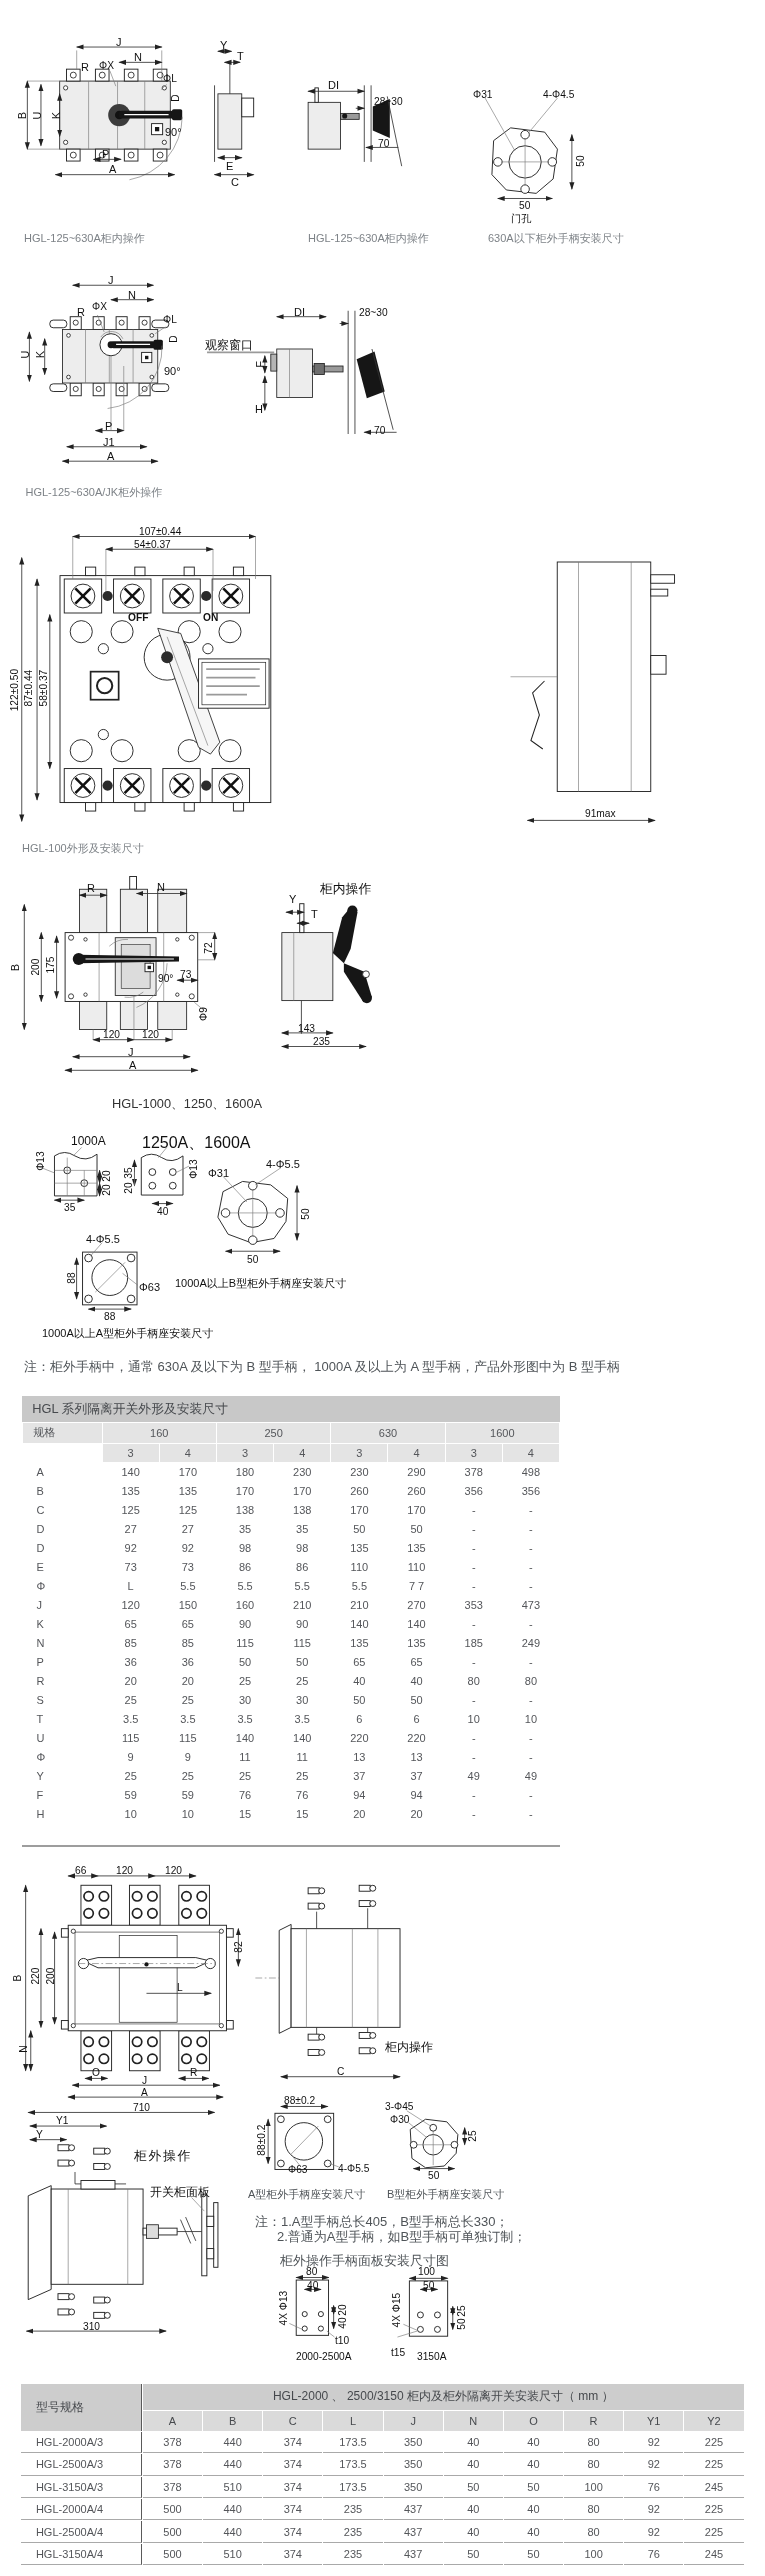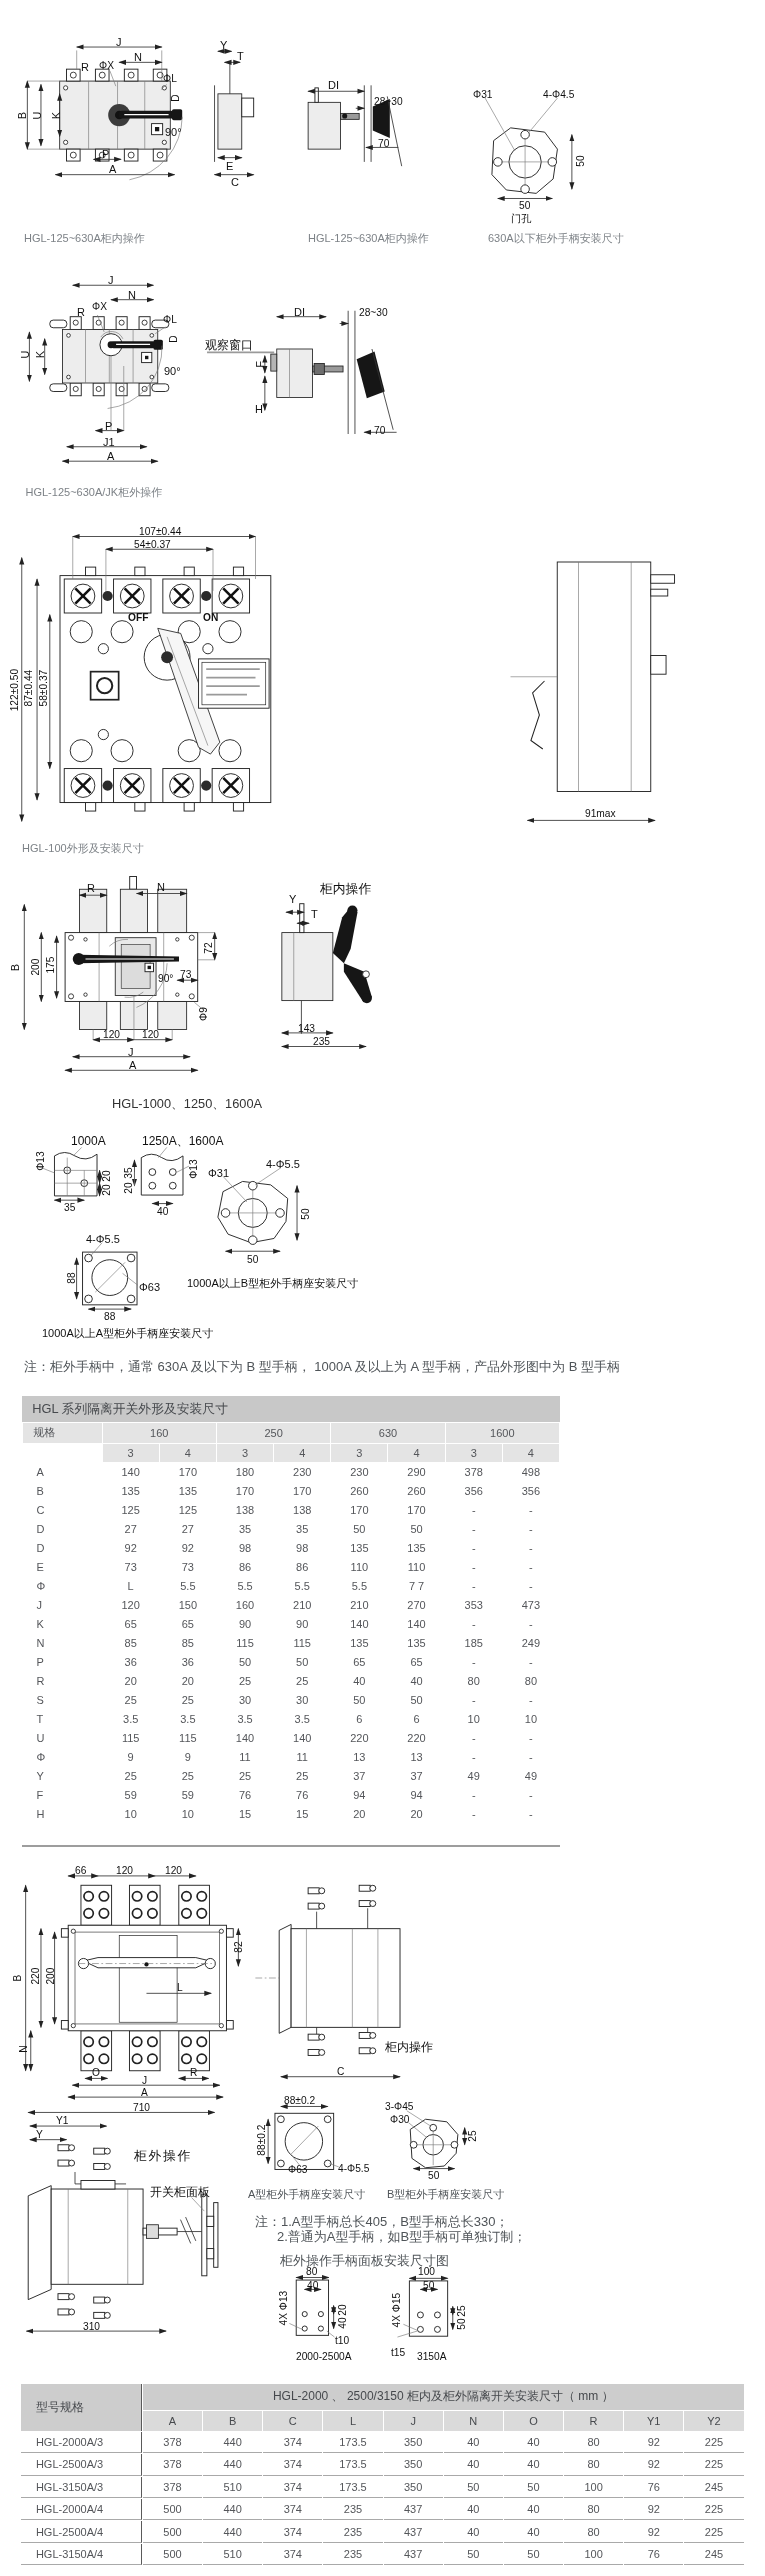--- a/index.html
+++ b/index.html
@@ -534,34 +534,34 @@
       <line x1="90" y1="148" x2="90" y2="196" class="dline" marker-start="url(#ars)" marker-end="url(#ar)"></line>
       <line x1="104" y1="208" x2="154" y2="208" class="dline" marker-start="url(#ars)" marker-end="url(#ar)"></line>
       <line x1="162" y1="180" x2="144" y2="166" class="thin"></line>
     </g>
   </svg>
   <span class="lbl v" style="left:31px;top:24px;">Φ13</span>
   <span class="lbl" style="left:71px;top:3.4px;font-size:12px;">1000A</span>
   <span class="lbl" style="left:64px;top:71px;">35</span>
   <span class="lbl v" style="left:101px;top:39px;">20</span>
   <span class="lbl v" style="left:101px;top:53px;">20</span>
-  <span class="lbl" style="left:142px;top:3.4px;font-size:12px;">1250A、1600A</span>
+  <span class="lbl" style="left:142px;top:3.4px;font-size:16px;">1250A、1600A</span>
   <span class="lbl v" style="left:123px;top:36px;">35</span>
   <span class="lbl v" style="left:123px;top:51px;">20</span>
   <span class="lbl" style="left:157px;top:75px;">40</span>
   <span class="lbl v" style="left:184px;top:32px;">Φ13</span>
   <span class="lbl big" style="left:208px;top:36px;">Φ31</span>
   <span class="lbl big" style="left:266px;top:27px;">4-Φ5.5</span>
   <span class="lbl v" style="left:300px;top:77px;">50</span>
   <span class="lbl" style="left:247px;top:123px;">50</span>
   <span class="lbl big" style="left:86px;top:102px;">4-Φ5.5</span>
   <span class="lbl v" style="left:66px;top:141px;">88</span>
   <span class="lbl" style="left:104px;top:180px;">88</span>
   <span class="lbl big" style="left:139px;top:150px;">Φ63</span>
-  <span class="lbl" style="left:175px;top:146px;font-size:11px;margin-left:12px;">1000A以上B型柜外手柄座安装尺寸</span>
+  <span class="lbl" style="left:175px;top:146px;font-size:11px;">1000A以上B型柜外手柄座安装尺寸</span>
   <span class="lbl" style="left:42px;top:196px;font-size:11px;">1000A以上A型柜外手柄座安装尺寸</span>
   <span class="note" style="left:24px;top:226px;">注：柜外手柄中，通常 630A 及以下为 B 型手柄， 1000A 及以上为 A 型手柄，产品外形图中为 B 型手柄</span>
 </div>
 
 <div class="mtable">
   <div class="mtitle">HGL 系列隔离开关外形及安装尺寸</div>
   <table>
     <colgroup>
         <col style="width:68px">
         <col span="8">

